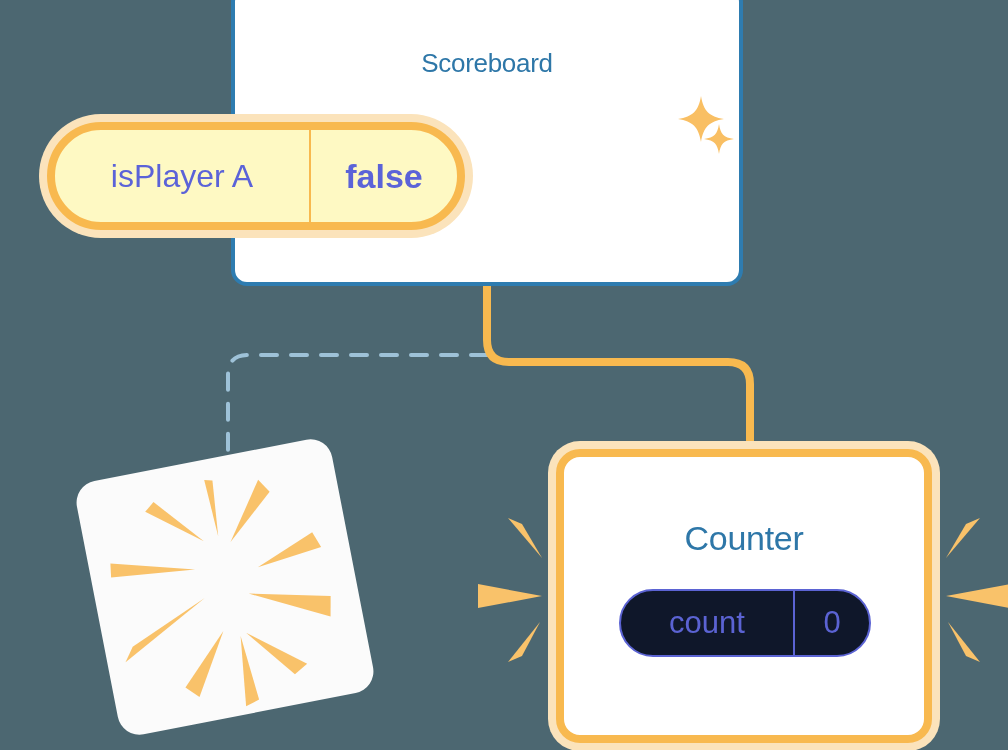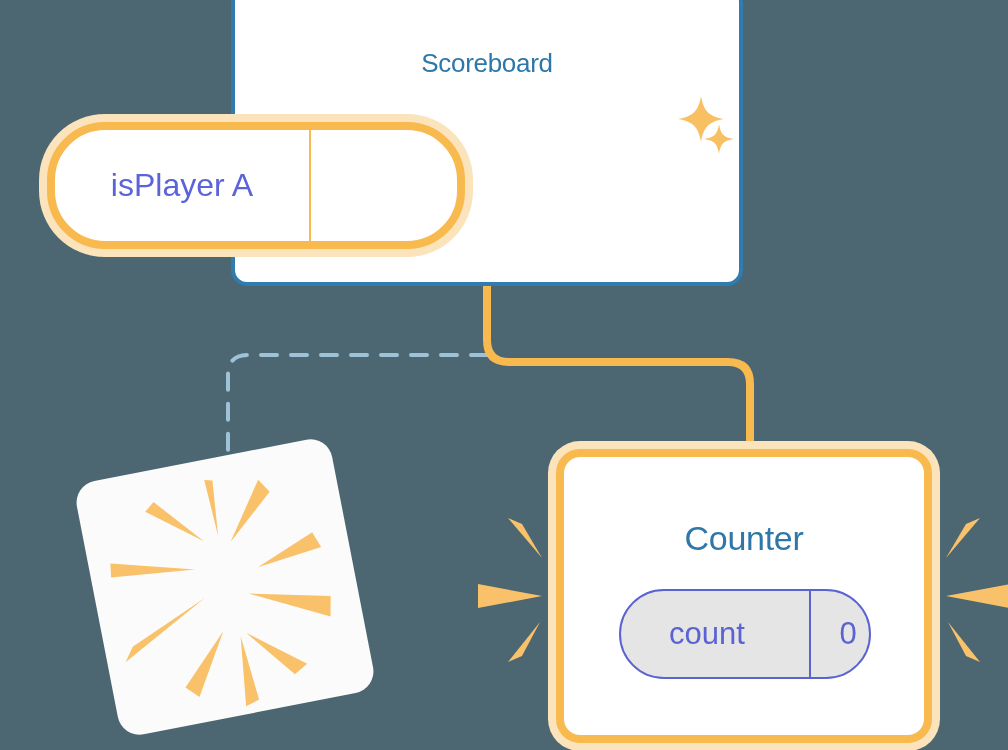--- a/index.html
+++ b/index.html
@@ -23,23 +23,23 @@
     z-index:5;
   }
   .sb-title{
     position:absolute;left:0;top:58px;width:100%;
     text-align:center;
     font-size:26px;color:#2e77a8;letter-spacing:-.3px;
   }
 
   
   .pill-hl{
-    position:absolute;left:47px;top:122px;width:418px;height:127px;
+    position:absolute;left:47px;top:122px;width:418px;height:108px;
     border-radius:58px;
-    background:#ffffff;
+    background:#fef9c3;
     border:8px solid #f8b94f;
     box-shadow:0 0 0 8px #fbe3bb;
     box-sizing:border-box;
     display:flex;align-items:stretch;
     overflow:hidden;
     z-index:6;
   }
   .pill-hl .cell-key{
     flex:0 0 254px;display:flex;align-items:center;justify-content:center;
     font-size:32px;color:#5b63d8;
@@ -61,24 +61,24 @@
     box-shadow:0 0 0 8px #fbe3bb;
     border-radius:24px;
     box-sizing:border-box;
     z-index:5;
   }
   .ct-title{
     position:absolute;left:0;top:62px;width:100%;
     text-align:center;font-size:34px;color:#2e77a8;letter-spacing:-.3px;
   }
   .pill-plain{
-    position:absolute;left:55px;top:132px;width:252px;height:90px;
+    position:absolute;left:55px;top:132px;width:252px;height:68px;
     border:2px solid #5b63d3;border-radius:46px;
-    background:#e5e5e5;box-sizing:border-box;
-    display:flex;align-items:stretch;overflow:hidden;gap:16px;
+    background:#0f172a;box-sizing:border-box;
+    display:flex;align-items:stretch;overflow:hidden;
   }
   .pill-plain .cell-key{
     flex:0 0 172px;display:flex;align-items:center;justify-content:center;
     font-size:31px;color:#5b63d3;
   }
   .pill-plain .divider{width:2px;background:#5b63d3;}
   .pill-plain .cell-val{
     flex:1;display:flex;align-items:center;justify-content:center;
     font-size:31px;color:#5b63d3;
   }
@@ -122,20 +122,21 @@
     </svg>
   </div>
 
   <div class="card-scoreboard">
     <div class="sb-title">Scoreboard</div>
   </div>
 
   <div class="pill-hl">
     <div class="cell-key">isPlayer A</div>
     <div class="divider"></div>
+    <div class="cell-val">false</div>
   </div>
 
   <svg class="sparkle" style="left:676px;top:94px;width:50px;height:50px;" viewBox="0 0 50 50">
     <path d="M25 2 C27.5 17 33 22.5 48 25 C33 27.5 27.5 33 25 48 C22.5 33 17 27.5 2 25 C17 22.5 22.5 17 25 2 Z" fill="#f9bf63"></path>
   </svg>
   <svg class="sparkle" style="left:703px;top:123px;width:32px;height:32px;" viewBox="0 0 32 32">
     <path d="M16 1 C17.6 11 20.4 14.4 31 16 C20.4 17.6 17.6 21 16 31 C14.4 21 11.6 17.6 1 16 C11.6 14.4 14.4 11 16 1 Z" fill="#f9bf63"></path>
   </svg>
 
   <div class="card-counter">

